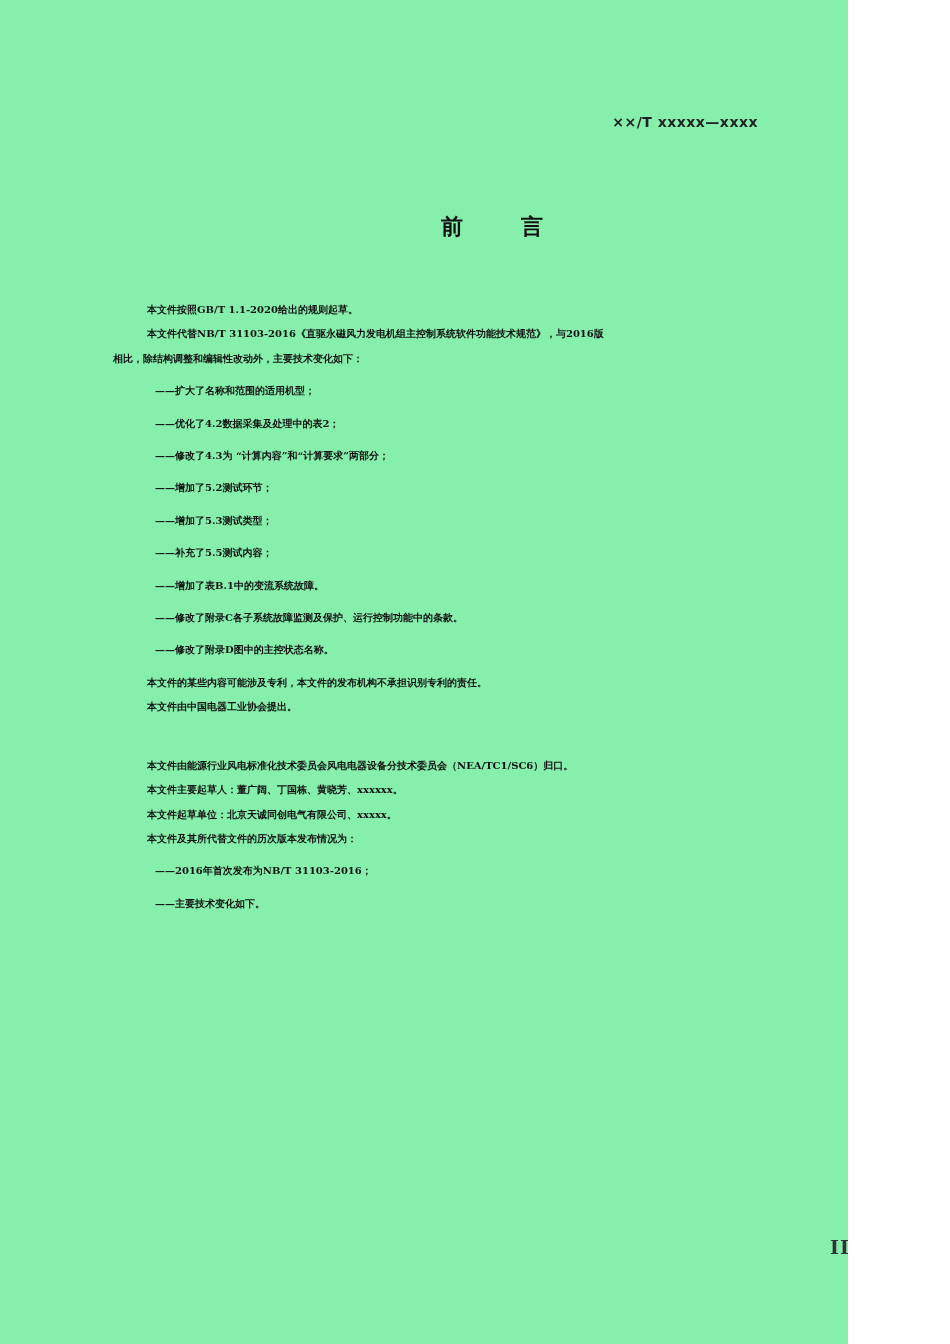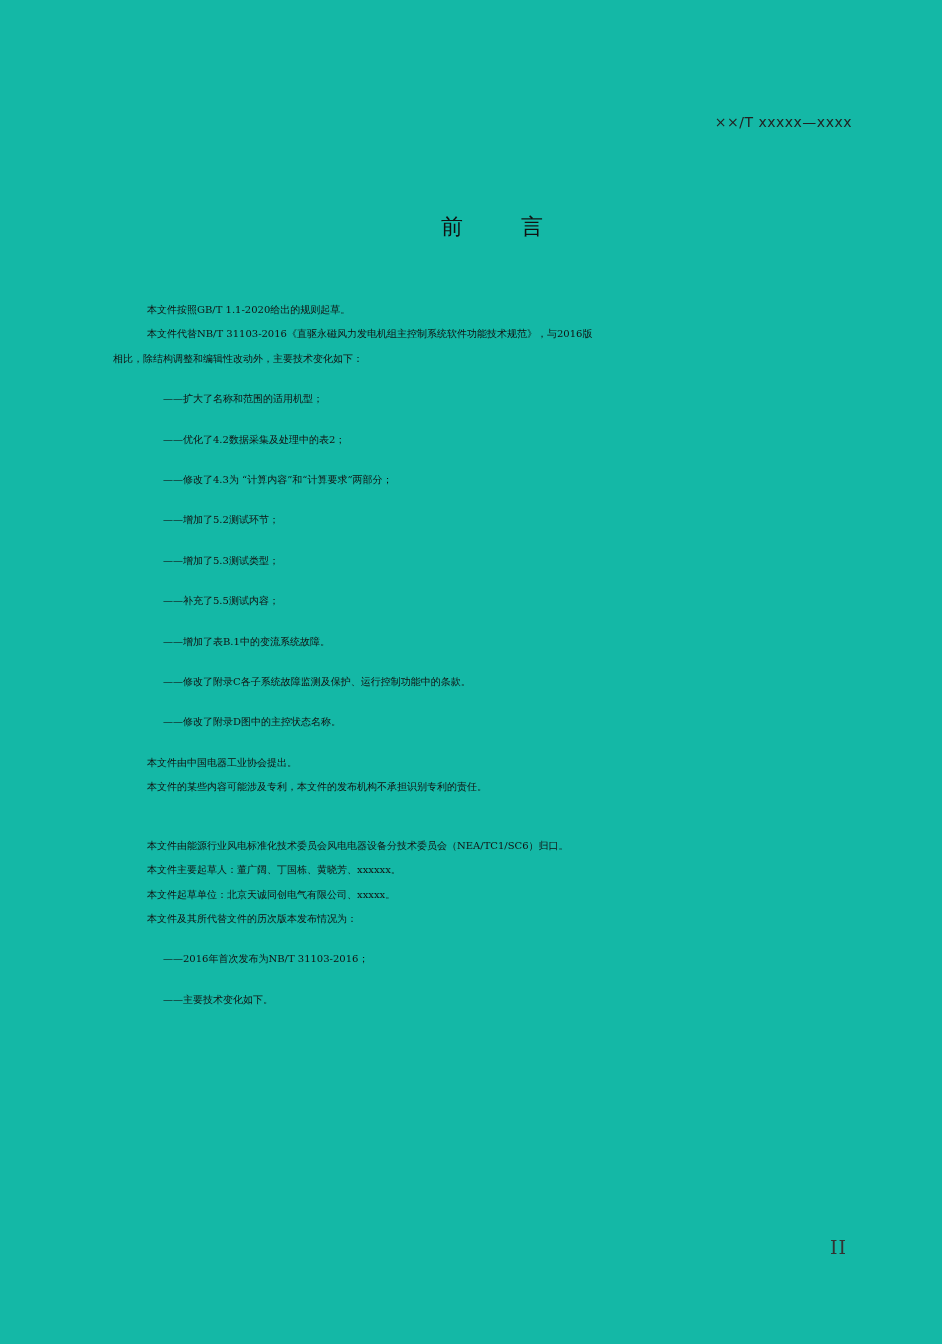--- a/index.html
+++ b/index.html
@@ -1,28 +1,28 @@
 <!DOCTYPE html>
 <html><head>
   <meta charset="utf-8">
   <style>
     html, body { margin: 0; padding: 0; background: #ffffff; }
     body { width: 950px; height: 1344px; position: relative; overflow: hidden;
       font-family: "DejaVu Serif", "Liberation Serif", serif; color: #111; }
-    .page { position: absolute; left: 0; top: 0; width: 942px; height: 1344px; background: #14b8a6; }
+    .page { position: absolute; left: 0; top: 0; width: 848px; height: 1344px; background: #86efac; font-weight: bold; }
     .header-code { position: absolute; top: 114px; right: 90px; font-size: 14px;
       font-family: "DejaVu Sans", "Liberation Sans", sans-serif; letter-spacing: 0.5px; color: #222; }
     .title { position: absolute; top: 212px; left: 17px; width: 950px; text-align: center;
       font-size: 22px; font-family: "DejaVu Sans", "Liberation Sans", sans-serif; }
     .title span { display: inline-block; }
     .title .gap { width: 58px; }
     .body { position: absolute; top: 298px; left: 113px; width: 750px; font-size: 10px; line-height: 24.4px; }
     .p { margin: 0; text-indent: 34px; text-align: justify; }
     .p.cont { text-indent: 0; }
-    .li { margin: 16px; padding-left: 34px; }
+    .li { margin: 8px; padding-left: 34px; }
     .page-num { position: absolute; top: 1236px; left: 830px; font-size: 19px; color: #333;
       font-family: "DejaVu Serif", "Liberation Serif", serif; letter-spacing: 1px; }
   </style>
 </head>
 <body>
 
 <div class="page">
   <div class="header-code">××/T xxxxx—xxxx</div>
 
   <div class="title">
@@ -37,22 +37,22 @@
     <p class="li">——扩大了名称和范围的适用机型；</p>
     <p class="li">——优化了4.2数据采集及处理中的表2；</p>
     <p class="li">——修改了4.3为 “计算内容”和“计算要求”两部分；</p>
     <p class="li">——增加了5.2测试环节；</p>
     <p class="li">——增加了5.3测试类型；</p>
     <p class="li">——补充了5.5测试内容；</p>
     <p class="li">——增加了表B.1中的变流系统故障。</p>
     <p class="li">——修改了附录C各子系统故障监测及保护、运行控制功能中的条款。</p>
     <p class="li">——修改了附录D图中的主控状态名称。</p>
 
+    <p class="p">本文件的某些内容可能涉及专利，本文件的发布机构不承担识别专利的责任。</p>
     <p class="p">本文件由中国电器工业协会提出。</p>
-    <p class="p">本文件的某些内容可能涉及专利，本文件的发布机构不承担识别专利的责任。</p>
     <p class="p" style="white-space:nowrap;margin-top:34px;">本文件由能源行业风电标准化技术委员会风电电器设备分技术委员会（NEA/TC1/SC6）归口。</p>
     <p class="p">本文件主要起草人：董广阔、丁国栋、黄晓芳、xxxxxx。</p>
     <p class="p">本文件起草单位：北京天诚同创电气有限公司、xxxxx。</p>
     <p class="p">本文件及其所代替文件的历次版本发布情况为：</p>
 
     <p class="li">——2016年首次发布为NB/T 31103-2016；</p>
     <p class="li">——主要技术变化如下。</p>
   </div>
 
   <div class="page-num">II</div>

